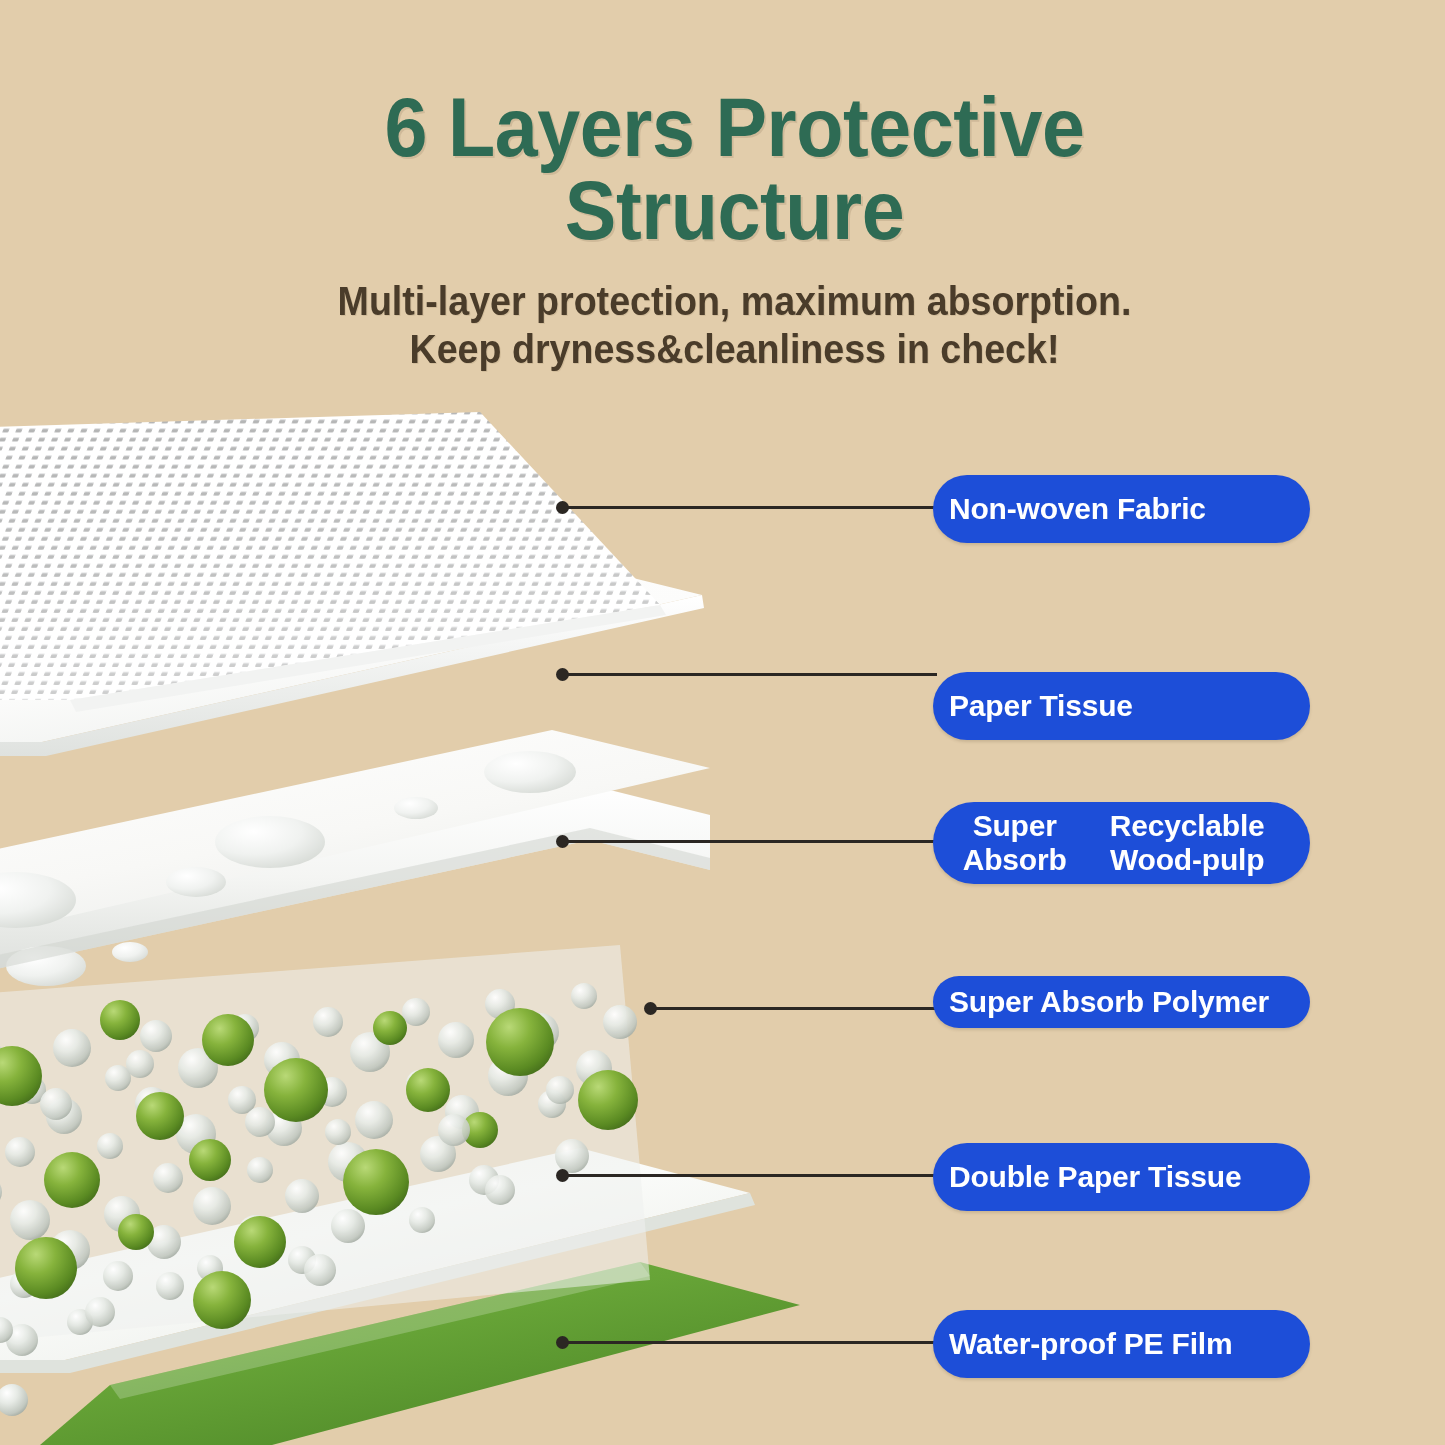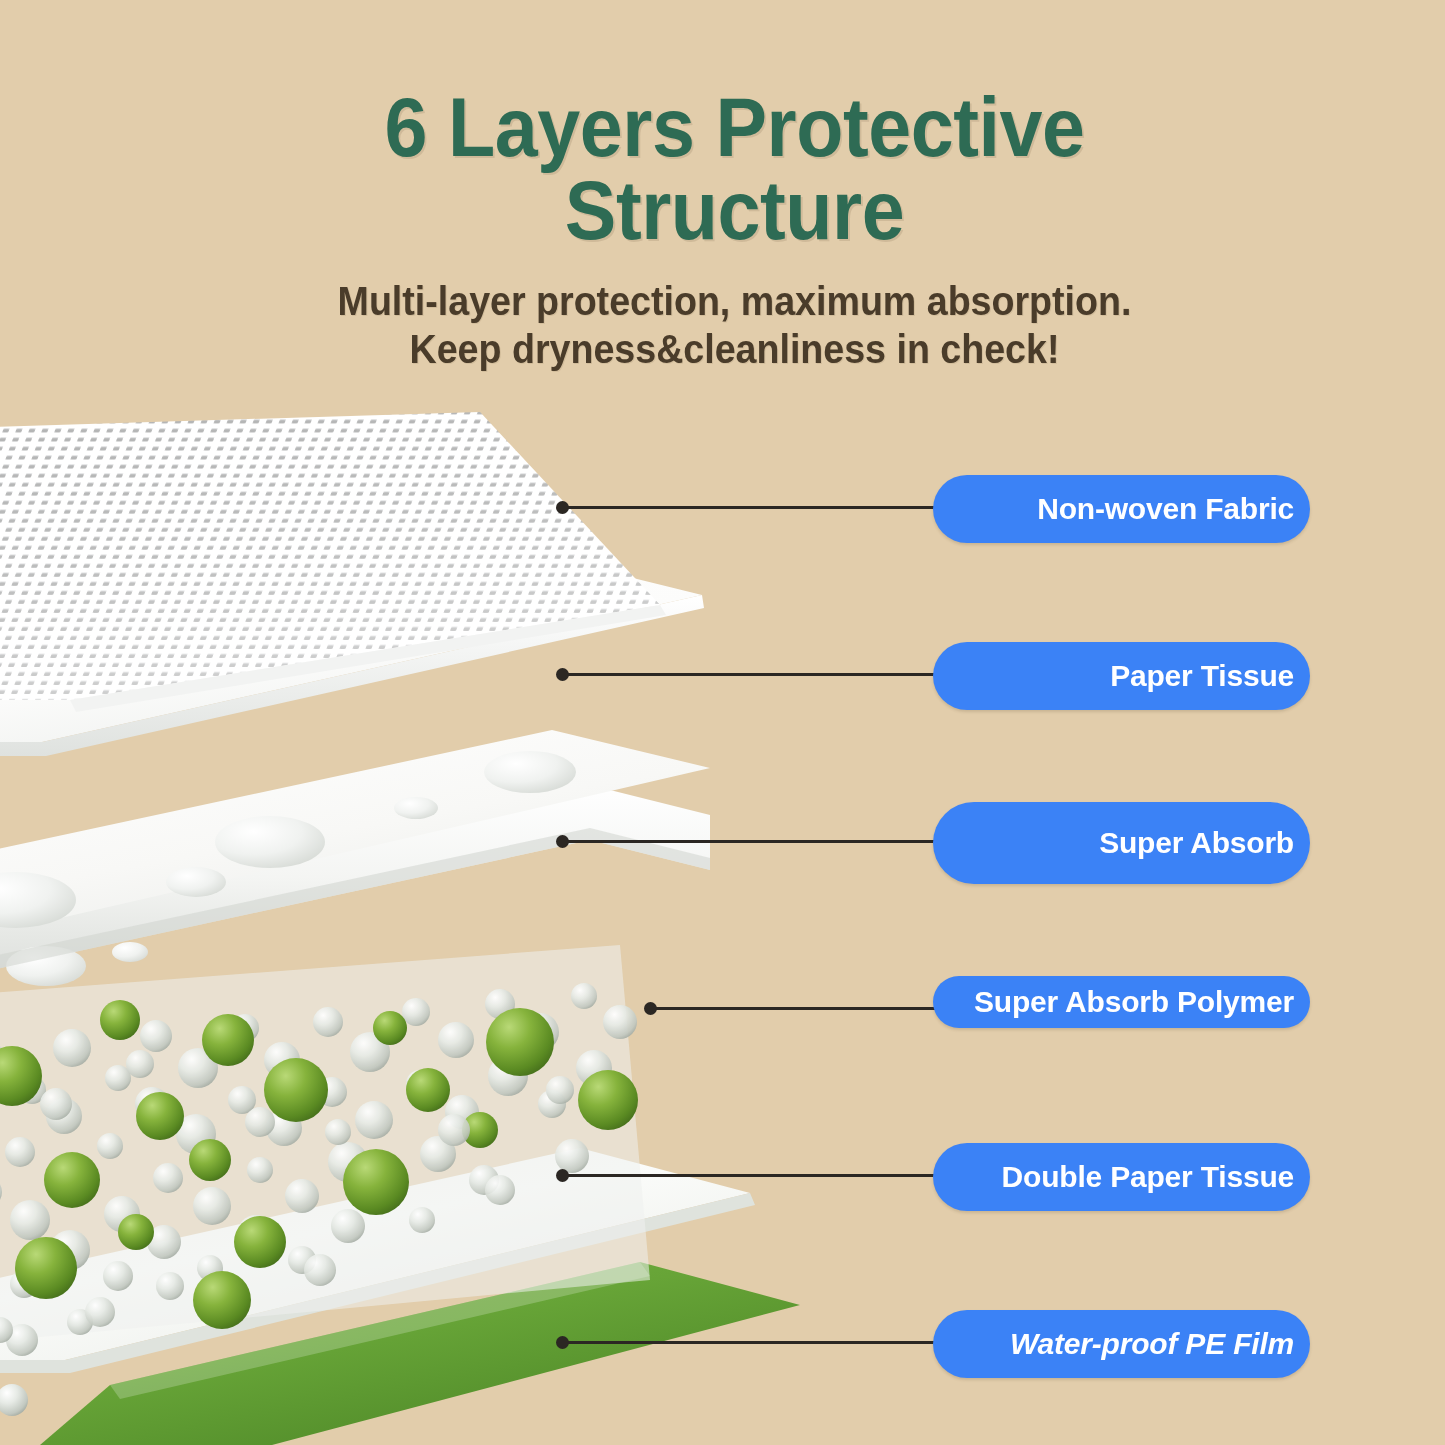--- a/index.html
+++ b/index.html
@@ -97,26 +97,26 @@
     height: 13px;
     margin-top: -6.5px;
     border-radius: 50%;
     background: #2b2723;
   }
 
   .pill {
     position: absolute;
     left: 933px;
     width: 377px;
-    background: #3b82f6;
+    background: #1d4ed8;
     border-radius: 999px;
     color: #ffffff;
     display: flex;
     align-items: center;
-    justify-content: flex-end;
+    justify-content: flex-start;
     text-align: center;
     font-family: "Liberation Sans", sans-serif;
     font-weight: bold;
     font-size: 30px;
     line-height: 1.12;
     letter-spacing: -0.2px;
     box-sizing: border-box;
     padding: 12px 16px;
     pointer-events: auto;
     box-shadow: 0 2px 3px rgba(90,70,45,0.18);
@@ -361,39 +361,40 @@
   </div>
 
   <div class="callouts">
 
     <div class="leader" style="left:562px; top:506px; width:375px;"></div>
     <div class="pill" style="top:475px; height:68px;">
       <span class="pl">Non-woven Fabric</span>
     </div>
 
     <div class="leader" style="left:562px; top:673px; width:375px;"></div>
-    <div class="pill" style="top:642px; height:68px;">
+    <div class="pill" style="top:672px; height:68px;">
       <span class="pl">Paper Tissue</span>
     </div>
 
     <div class="leader" style="left:562px; top:840px; width:375px;"></div>
     <div class="pill" style="top:802px; height:82px; ">
       <span class="pl">Super Absorb</span>
+      <span class="pl">Recyclable Wood-pulp</span>
     </div>
 
     <div class="leader" style="left:650px; top:1007px; width:287px;"></div>
     <div class="pill" style="top:976px; height:52px;">
       <span class="pl">Super Absorb Polymer</span>
     </div>
 
     <div class="leader" style="left:562px; top:1174px; width:375px;"></div>
     <div class="pill" style="top:1143px; height:68px;">
       <span class="pl">Double Paper Tissue</span>
     </div>
 
     <div class="leader" style="left:562px; top:1341px; width:375px;"></div>
-    <div class="pill" style="top:1310px; height:68px;font-style:italic;">
+    <div class="pill" style="top:1310px; height:68px;">
       <span class="pl">Water-proof PE Film</span>
     </div>
 
   </div>
 
 </div>
 
 </body></html>

